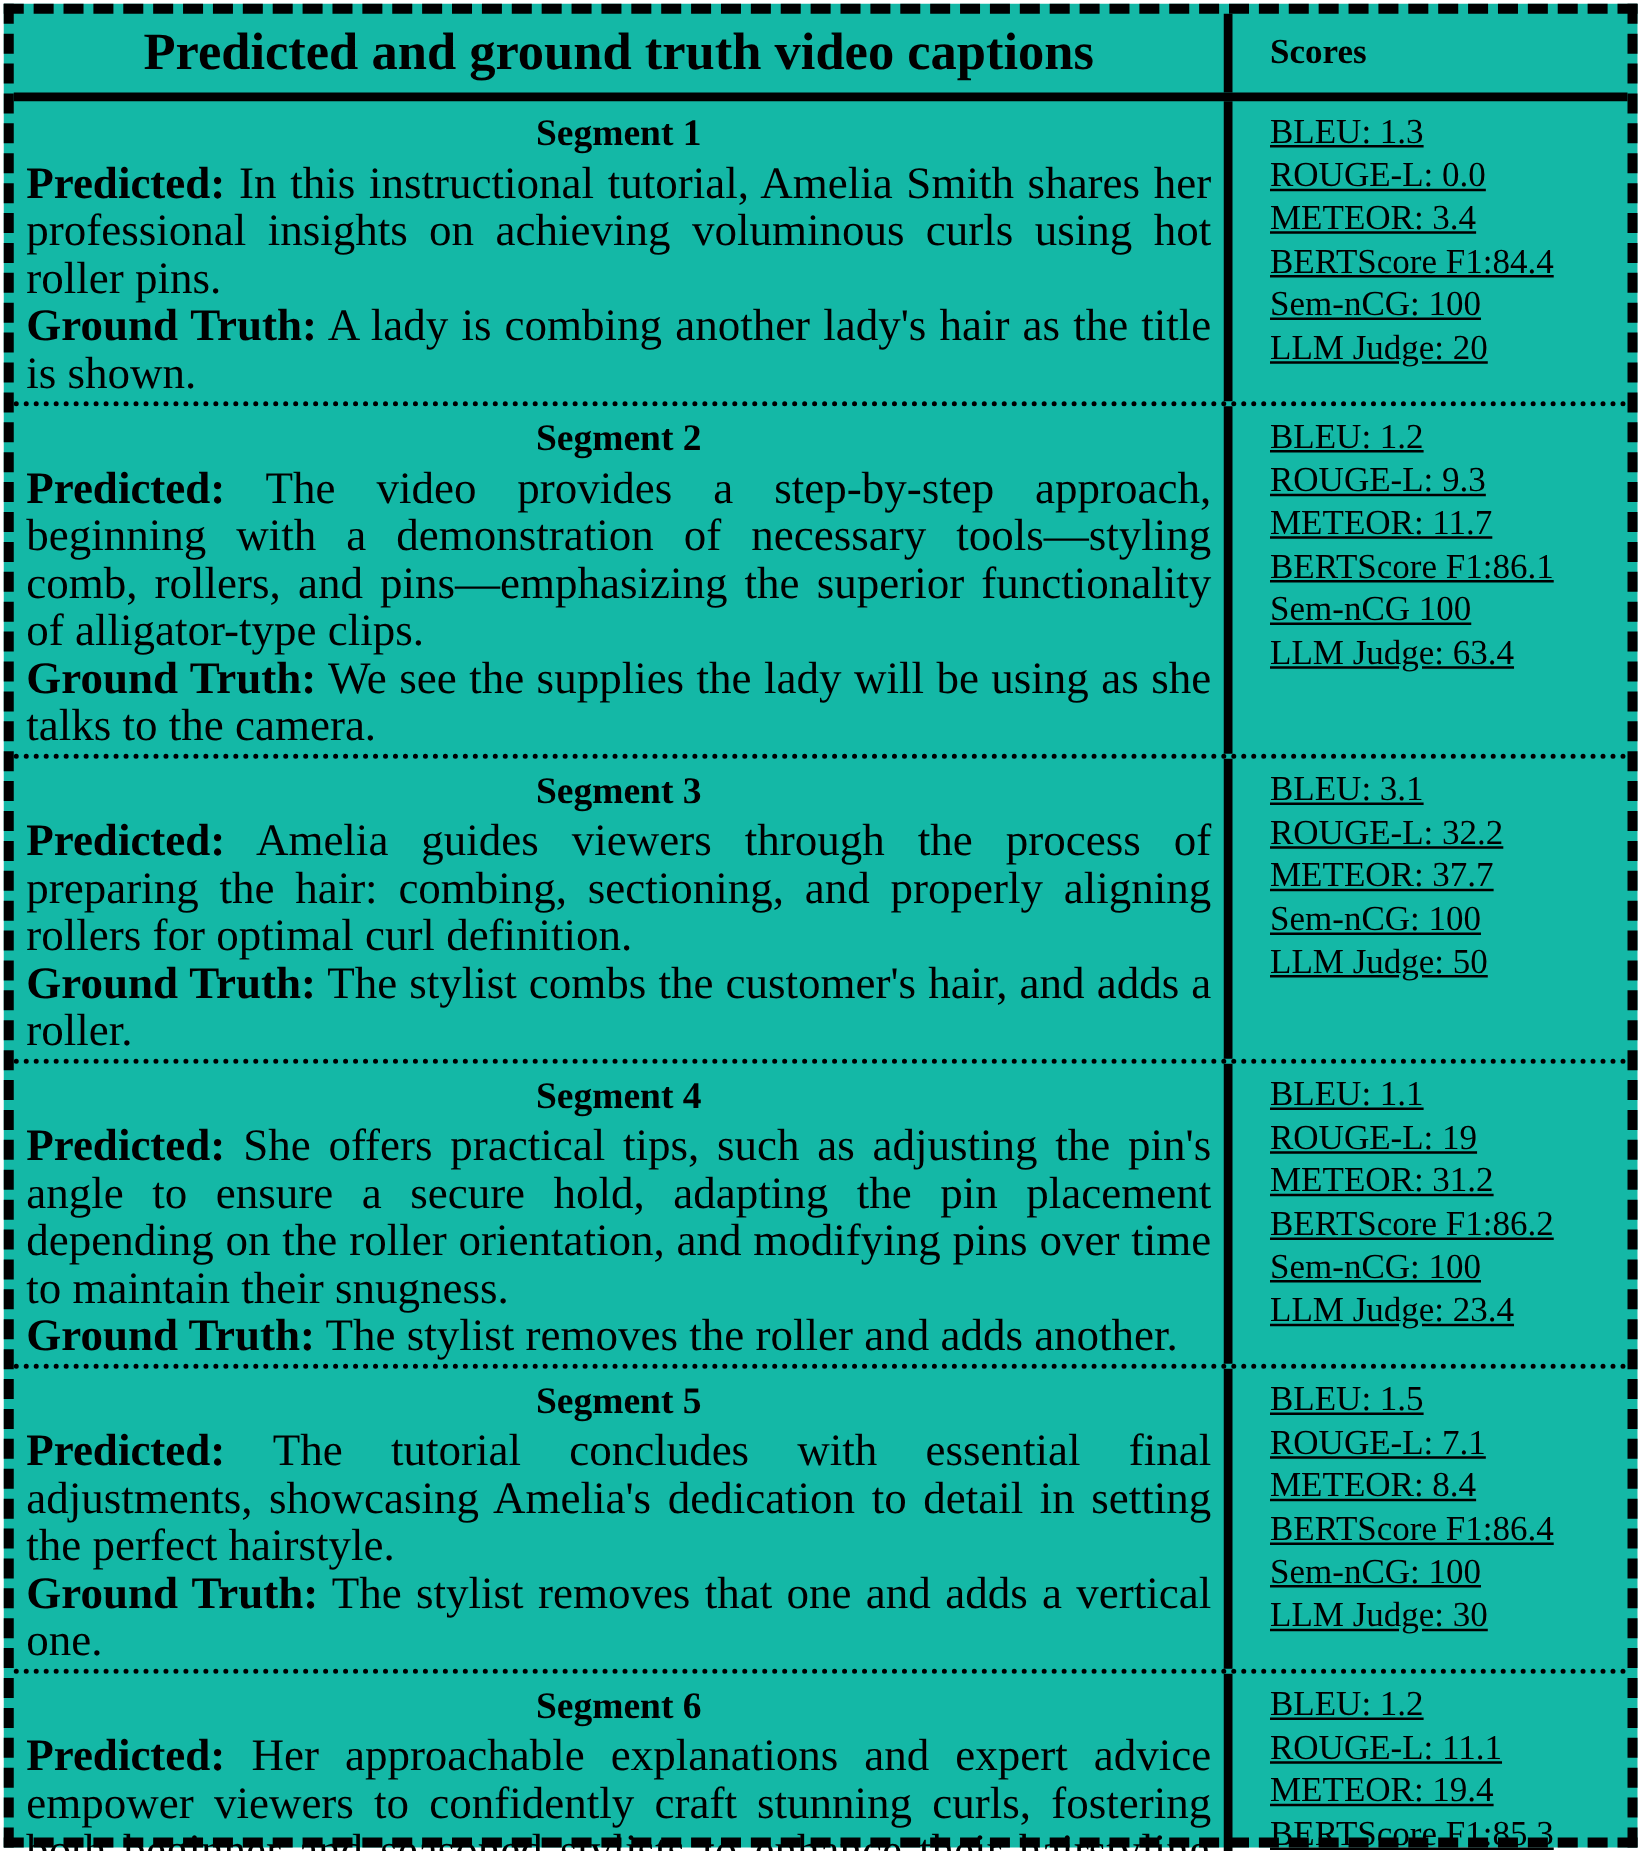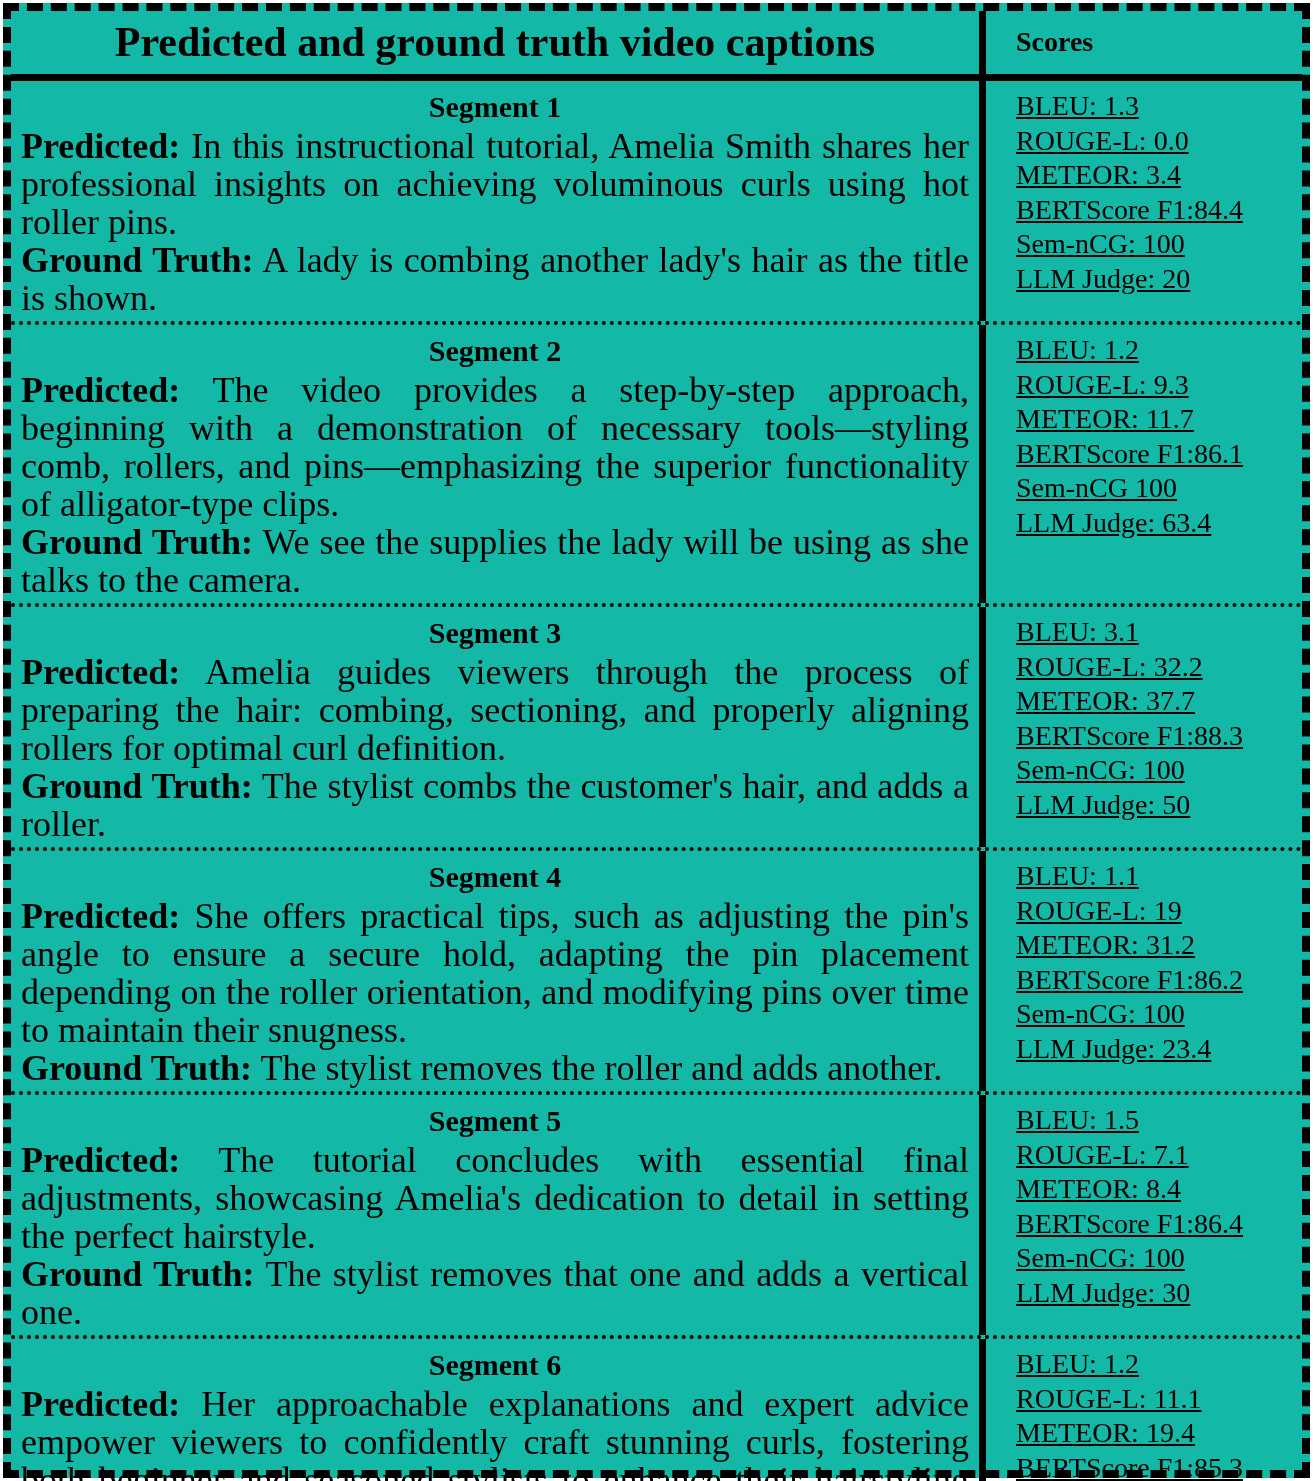--- a/index.html
+++ b/index.html
@@ -130,21 +130,20 @@
   <div class="seg-row" style="min-height: 230px;">
     <div class="left">
       <div class="seg-title">Segment 3</div>
       <p class="para pred"><b class="lbl">Predicted:</b> <span class="txt">Amelia guides viewers through the process of preparing the hair: combing, sectioning, and properly aligning rollers for optimal curl definition.</span></p>
       <p class="para gt"><b class="lbl">Ground Truth:</b> <span class="txt">The stylist combs the customer's hair, and adds a roller.</span></p>
     </div>
     <div class="right scores">
         <div class="score-line">BLEU: 3.1</div>
         <div class="score-line">ROUGE-L: 32.2</div>
         <div class="score-line">METEOR: 37.7</div>
-        <div class="score-line">BERTScore F1:88.3</div>
         <div class="score-line">Sem-nCG: 100</div>
         <div class="score-line">LLM Judge: 50</div>
       </div>
   </div>
 
   <div class="seg-row" style="min-height: 223px;">
     <div class="left">
       <div class="seg-title">Segment 4</div>
       <p class="para pred"><b class="lbl">Predicted:</b> <span class="txt">She offers practical tips, such as adjusting the pin's angle to ensure a secure hold, adapting the pin placement depending on the roller orientation, and modifying pins over time to maintain their snugness.</span></p>
       <p class="para gt"><b class="lbl">Ground Truth:</b> <span class="txt">The stylist removes the roller and adds another.</span></p>

